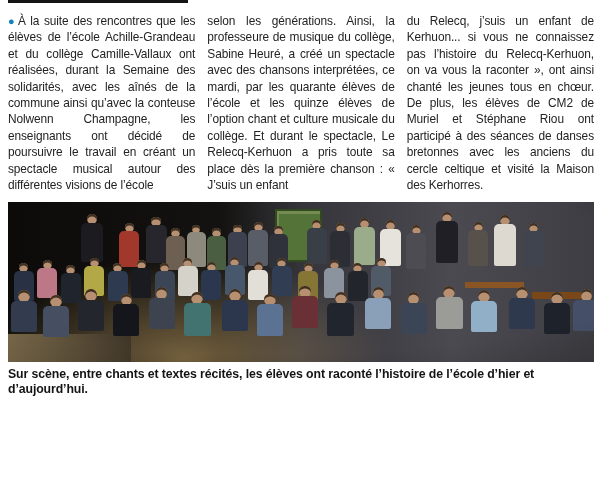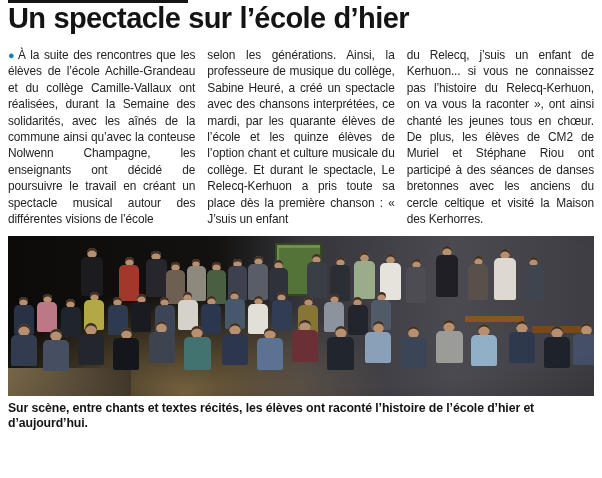--- a/index.html
+++ b/index.html
@@ -72,21 +72,20 @@
 </style>
 </head>
 <body>
 
 <div class="top-rule"></div>
 
 <div class="page">
 
 
   <h1 class="headline" style="margin:3px 0 0 0;">
-    <span style="display:block;">Un spectacle sur l’école d’hier</span>
   </h1>
 
   <div class="cols">
     <div class="col">
       <span class="bullet">●</span><span>À la suite des rencontres que les élèves de l’école Achille-Grandeau et du collège Camille-Vallaux ont réalisées, durant la Semaine des solidarités, avec les aînés de la commune ainsi qu’avec la conteuse Nolwenn Champagne, les enseignants ont décidé de poursuivre le travail en créant un spectacle musical autour des différentes visions de l’école</span>
     </div>
     <div class="col">
       <span>selon les générations. Ainsi, la professeure de musique du collège, Sabine Heuré, a créé un spectacle avec des chansons interprétées, ce mardi, par les quarante élèves de l’école et les quinze élèves de l’option chant et culture musicale du collège. Et durant le spectacle, Le Relecq-Kerhuon a pris toute sa place dès la première chanson : « J’suis un enfant</span>
     </div>
     <div class="col">

